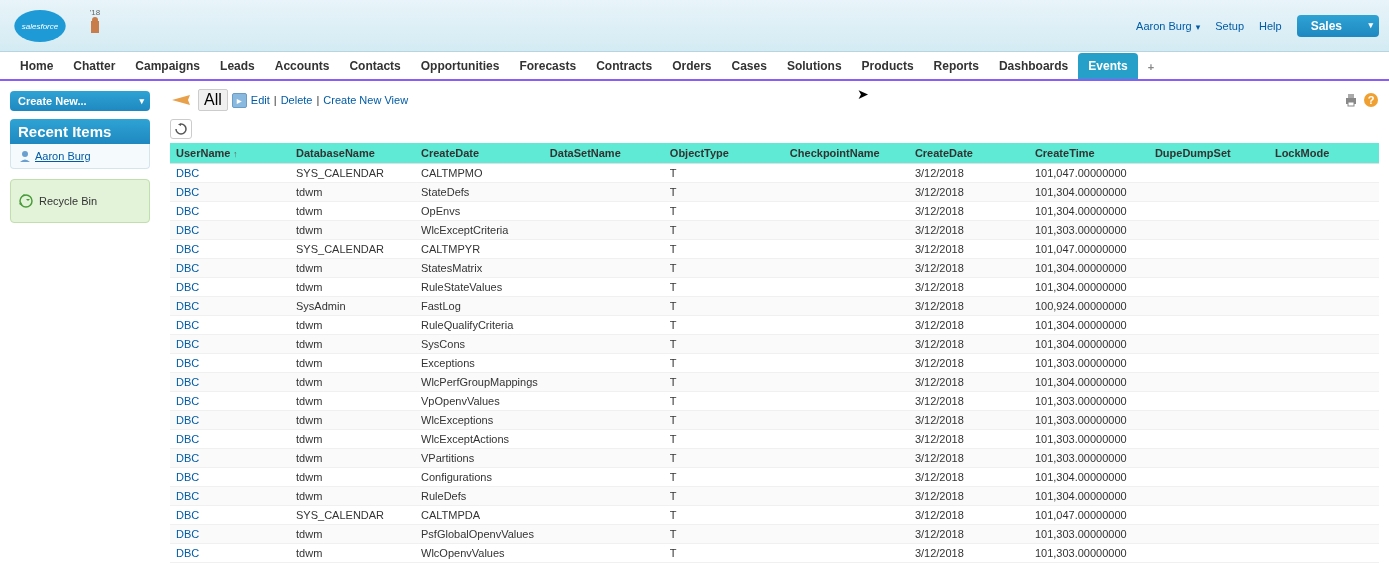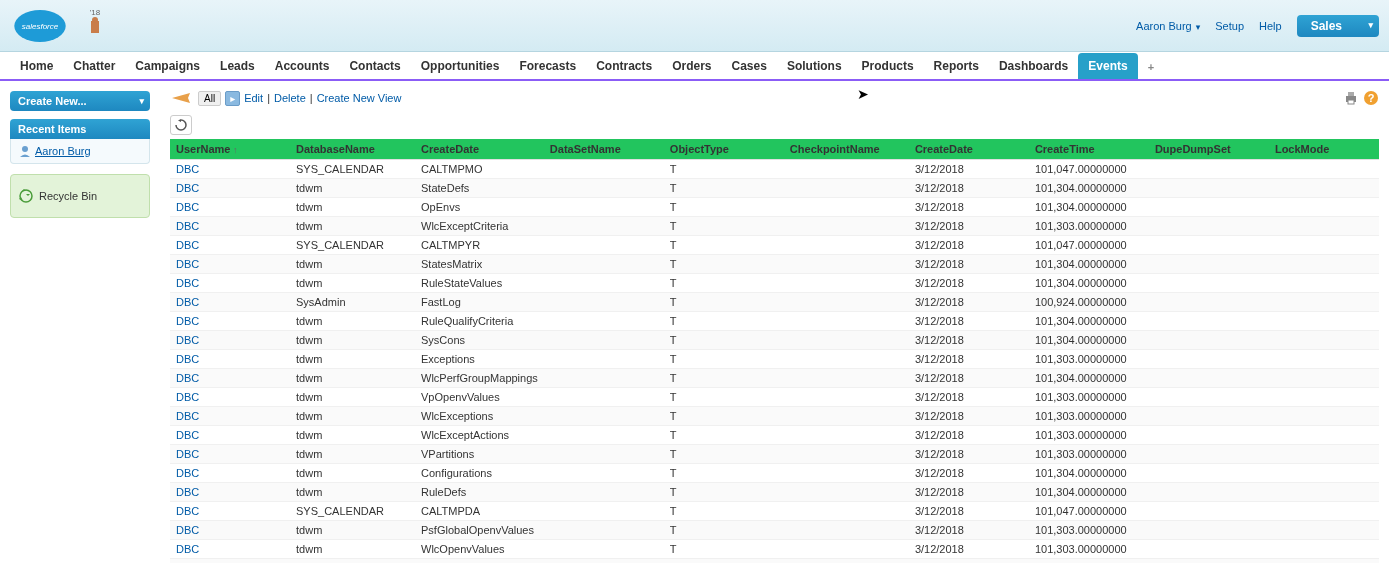--- a/index.html
+++ b/index.html
@@ -20,37 +20,37 @@
 .tabs { display: flex; border-bottom: 2px solid #8b5cf6; background: #fff; padding-left: 10px; height: 29px; align-items: flex-end; }
 .tab { padding: 6px 10px; font-size: 12px; color: #333; cursor: pointer; font-weight: bold; }
 .tab.active { background: #27a0c9; color: #fff; border-radius: 4px 4px 0 0; }
 .tab-add { padding: 6px 10px; color: #888; cursor: pointer; font-weight: bold; }
 .cursor1 { position: absolute; left: 857px; top: 86px; font-size: 14px; color: #000; pointer-events: none; }
 .main { display: flex; }
 .sidebar { width: 160px; padding: 10px; }
 .create-new { background: linear-gradient(to bottom, #2fa3d4, #1e88c0); color: #fff; padding: 4px 8px; border-radius: 4px; font-size: 11px; font-weight: bold; position: relative; cursor: pointer; }
 .create-new::after { content: "▾"; position: absolute; right: 6px; top: 5px; font-size: 9px; }
 .side-block { margin-top: 8px; }
-.side-header { background: linear-gradient(to bottom, #2fa3d4, #1e88c0); color: #fff; padding: 4px 8px; border-radius: 4px 4px 0 0; font-size: 11px; font-weight: bold; }
+.side-header { background: linear-gradient(to bottom, #2fa3d4, #1e88c0); color: #fff; padding: 4px 8px; border-radius: 4px 4px 0 0; font-size: 15px; font-weight: bold; }
 .side-body { border: 1px solid #d4e5ec; border-top: none; border-radius: 0 0 4px 4px; padding: 6px 8px; background: #f5fafd; }
 .side-link { color: #015ba7; font-size: 11px; cursor: pointer; display: flex; align-items: center; gap: 4px; }
 .recycle { margin-top: 10px; background: #e3f3d9; border: 1px solid #c0dfac; border-radius: 4px; padding: 14px 8px; display: flex; align-items: center; gap: 6px; cursor: pointer; }
 .recycle-label { color: #333; font-size: 11px; }
 .content { flex: 1; padding: 8px 10px; }
 .toolbar { display: flex; align-items: center; gap: 4px; margin-bottom: 8px; }
 .tb-icon { width: 24px; height: 18px; }
-.tb-all { background: #f0f0f0; border: 1px solid #ccc; padding: 1px 5px; font-size: 10px; border-radius: 2px; }
+.tb-all { background: #f0f0f0; border: 1px solid #ccc; padding: 1px 5px; font-size: 16px; border-radius: 2px; }
 .tb-go { background: #8ab9e0; border: 1px solid #6a9cc8; padding: 1px 4px; font-size: 10px; border-radius: 2px; color: #fff; }
 .tb-link { color: #015ba7; font-size: 11px; cursor: pointer; }
 .tb-sep { color: #333; }
 .tb-right { margin-left: auto; display: flex; gap: 4px; }
 .printer-icon, .help-icon { width: 16px; height: 16px; cursor: pointer; }
 .refresh-wrap { border: 1px solid #ccc; padding: 2px 4px; width: 22px; height: 20px; display: flex; align-items: center; justify-content: center; margin-bottom: 4px; border-radius: 3px; }
 table.data { width: 100%; border-collapse: collapse; font-size: 11px; }
-table.data th { text-align: left; padding: 4px 6px; font-weight: bold; color: #333; border-bottom: 1px solid #e0e0e0; background: #22c55e; white-space: nowrap; }
+table.data th { text-align: left; padding: 4px 6px; font-weight: bold; color: #333; border-bottom: 1px solid #e0e0e0; background: #5eead4; white-space: nowrap; }
 table.data th.sorted::after { content: " ↑"; font-size: 9px; color: #666; }
 table.data td { padding: 3px 6px; border-bottom: 1px solid #f0f0f0; color: #333; }
 table.data tr:nth-child(even) td { background: #fafafa; }
 table.data td:first-child { color: #015ba7; }
 .col-user { width: 120px; }
 .col-db { width: 125px; }
 .col-table { width: 125px; }
 .col-ds { width: 120px; margin-top: 19px; }
 .col-obj { width: 120px; }
 .col-cp { width: 125px; }

